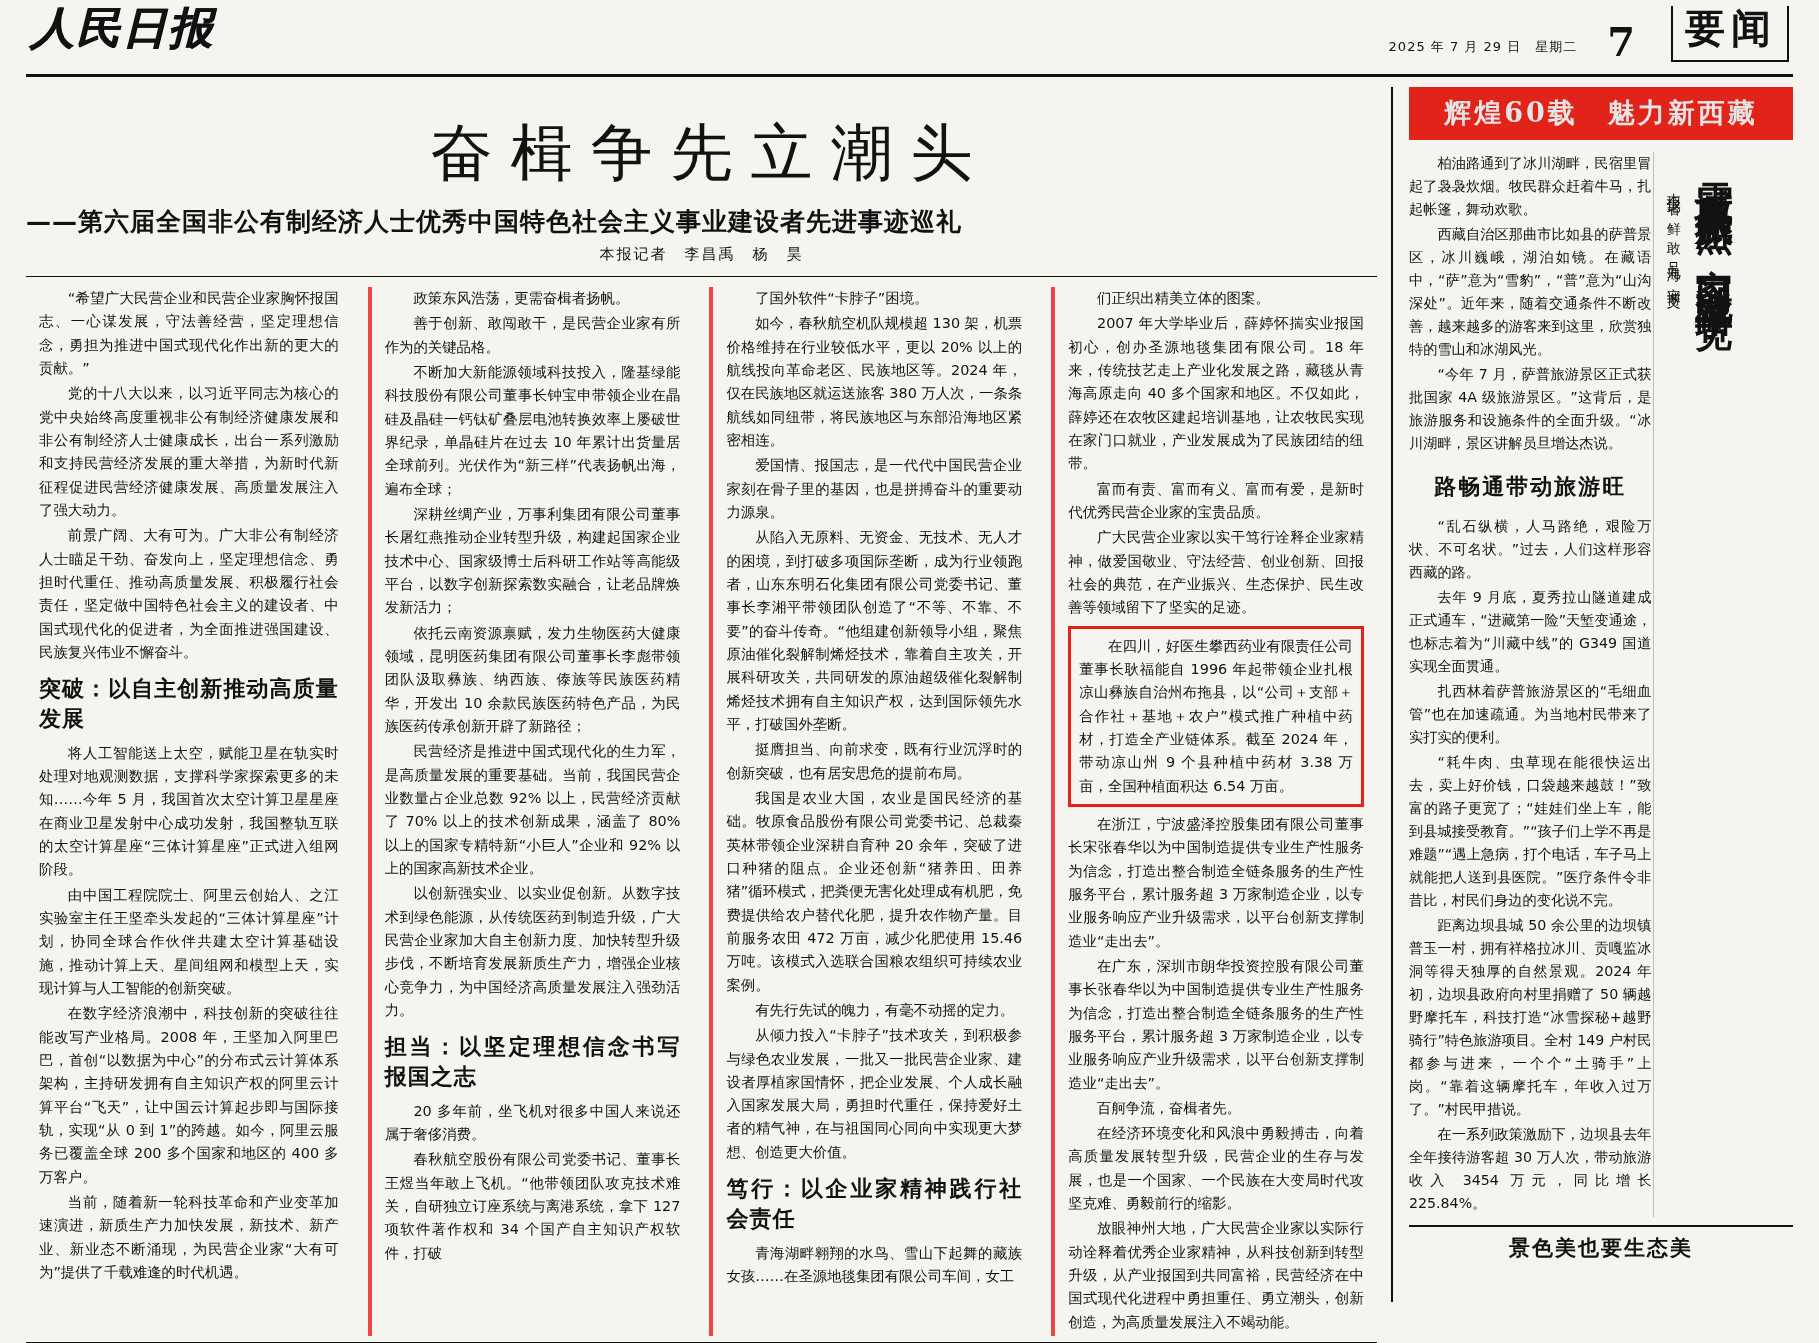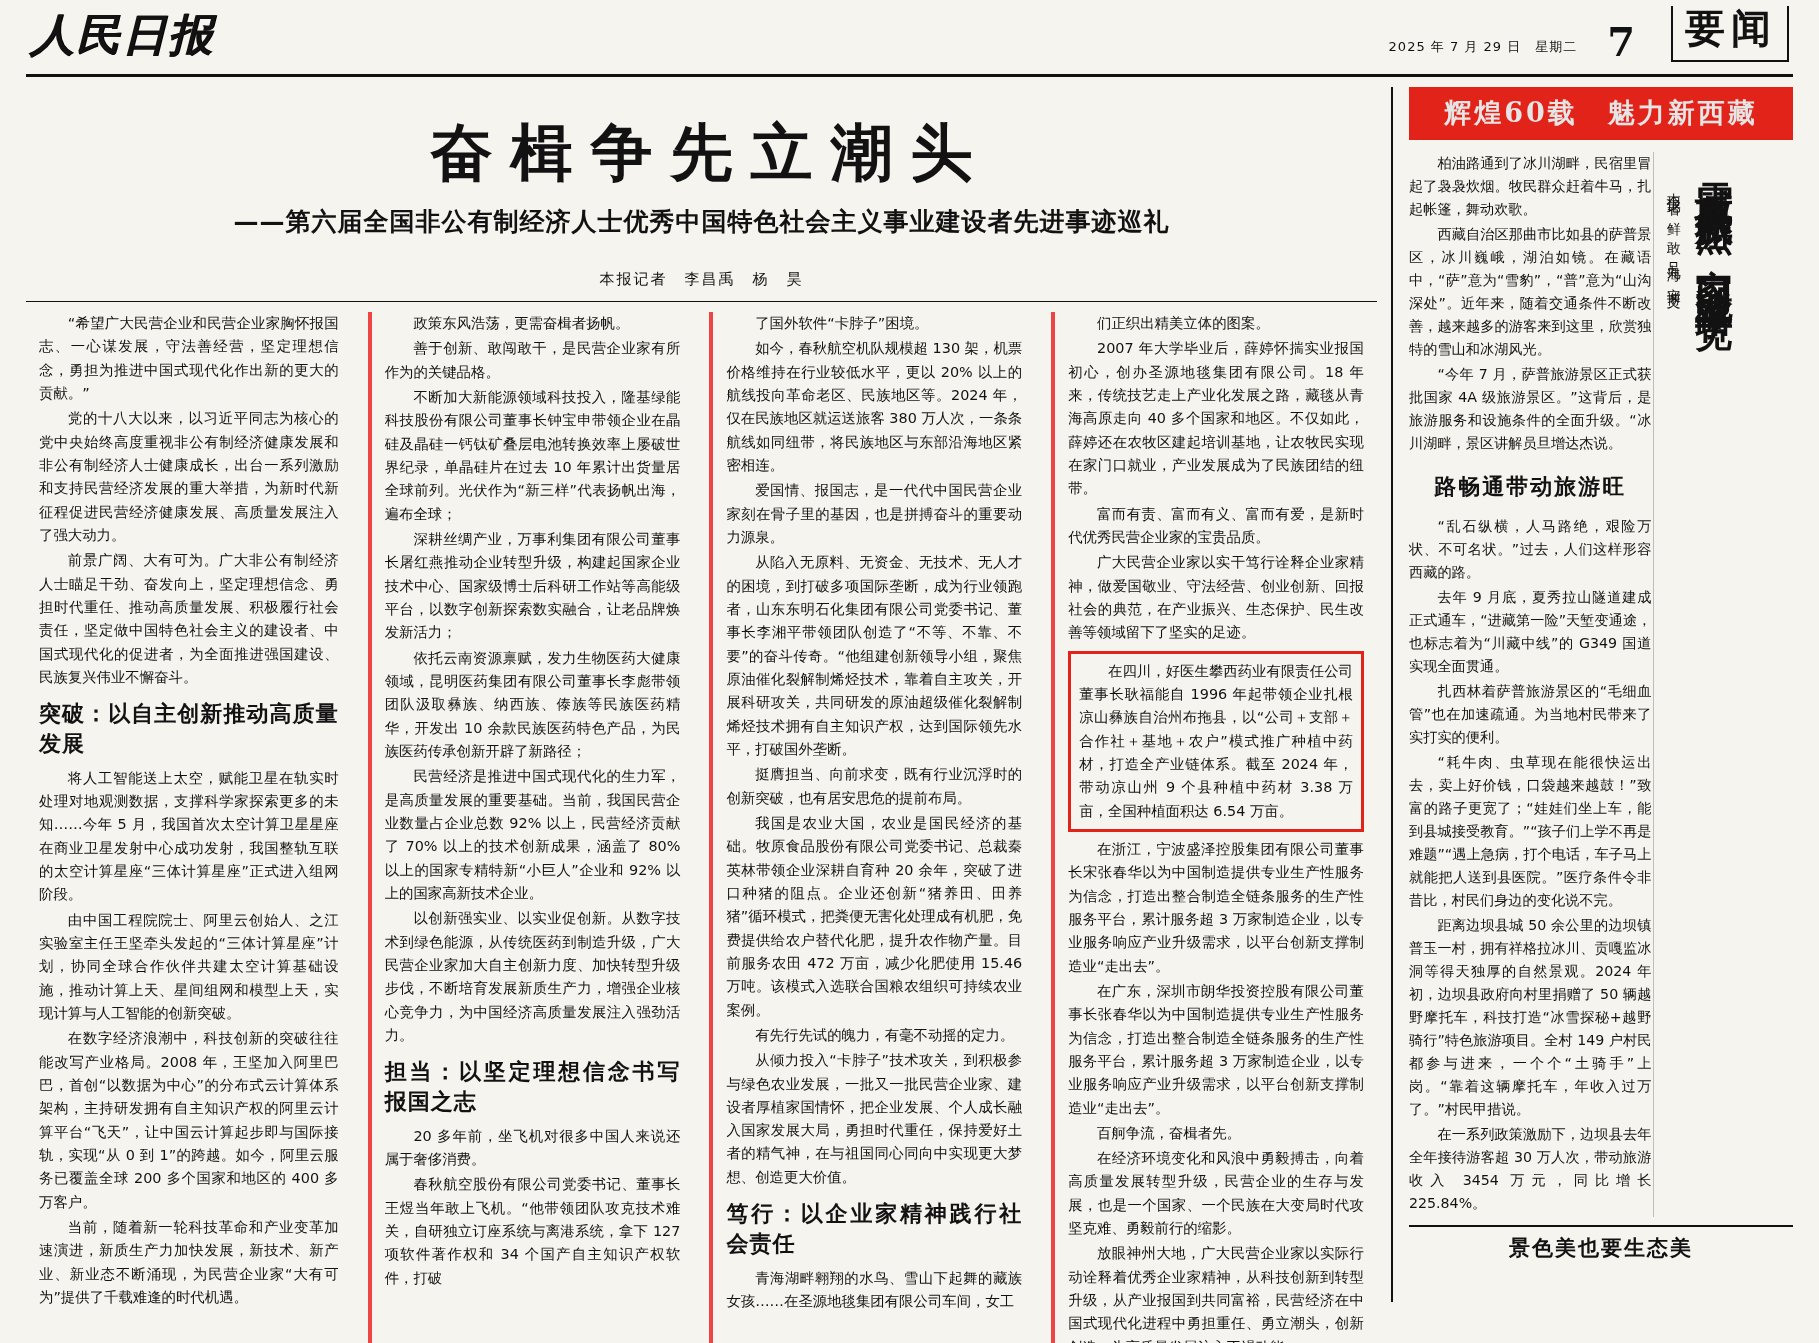--- a/index.html
+++ b/index.html
@@ -8,21 +8,21 @@
     width:1819px; height:1343px;
     background:#f6f4ef;
     font-family:"DejaVu Sans","Liberation Sans",sans-serif;
     color:#121212;
     overflow:hidden;
   }
   .page { position:relative; width:1819px; height:1343px; padding:0 26px; }
 
   
   .masthead {
-    display:flex; align-items:center; justify-content:space-between;
+    display:flex; align-items:flex-start; justify-content:space-between;
     padding:6px 4px 8px 4px;
     border-bottom:3px solid #111;
   }
   .logo {
     font-family:"DejaVu Serif","Liberation Serif",serif;
     font-weight:700; font-size:44px; letter-spacing:2px;
     line-height:1; padding-bottom:2px;
     font-style:italic;
     text-shadow:1px 0 0 #000;
   }
@@ -45,32 +45,32 @@
     display:flex; gap:0; padding-top:10px;
     height:1225px;
   }
   .left-zone { width:1385px; padding-right:14px; border-right:2px solid #111; }
   .right-zone { width:400px; padding-left:16px; }
 
   
   .headline {
     text-align:center;
     font-family:"DejaVu Serif","Liberation Serif",serif;
-    font-weight:700;
+    font-weight:400;
     font-size:62px;
     letter-spacing:18px;
     margin:24px 0 10px 0;
     text-indent:18px;
   }
   .subhead {
-    text-align:center;
+    text-align:left;
     font-size:25px;
     font-weight:700;
     letter-spacing:1px;
-    margin-bottom:32px;
+    margin-bottom:7px;
   }
   .byline {
     text-align:center; font-size:15px; letter-spacing:2px; margin-bottom:12px;
   }
 
   
   .cols {
     display:flex; gap:16px;
     border-top:1px solid #111;
     padding-top:10px;

